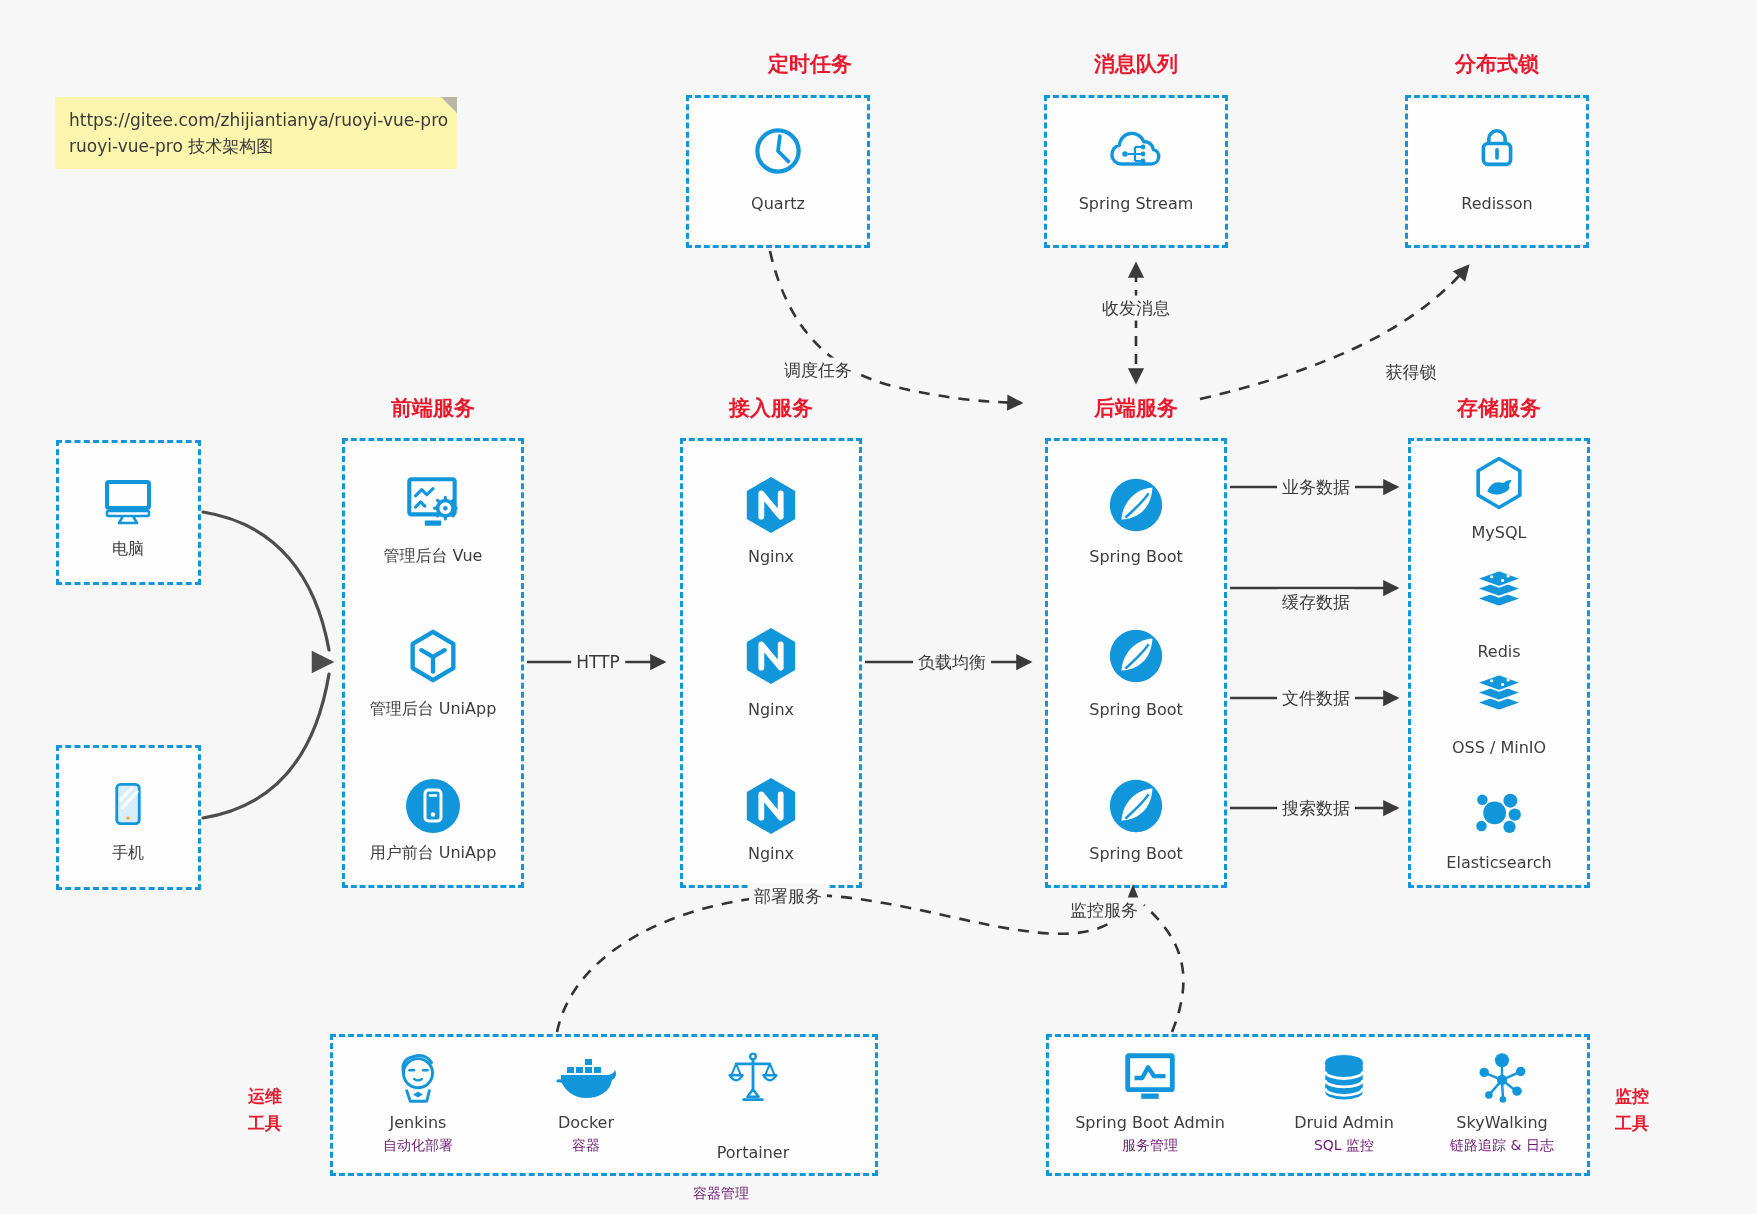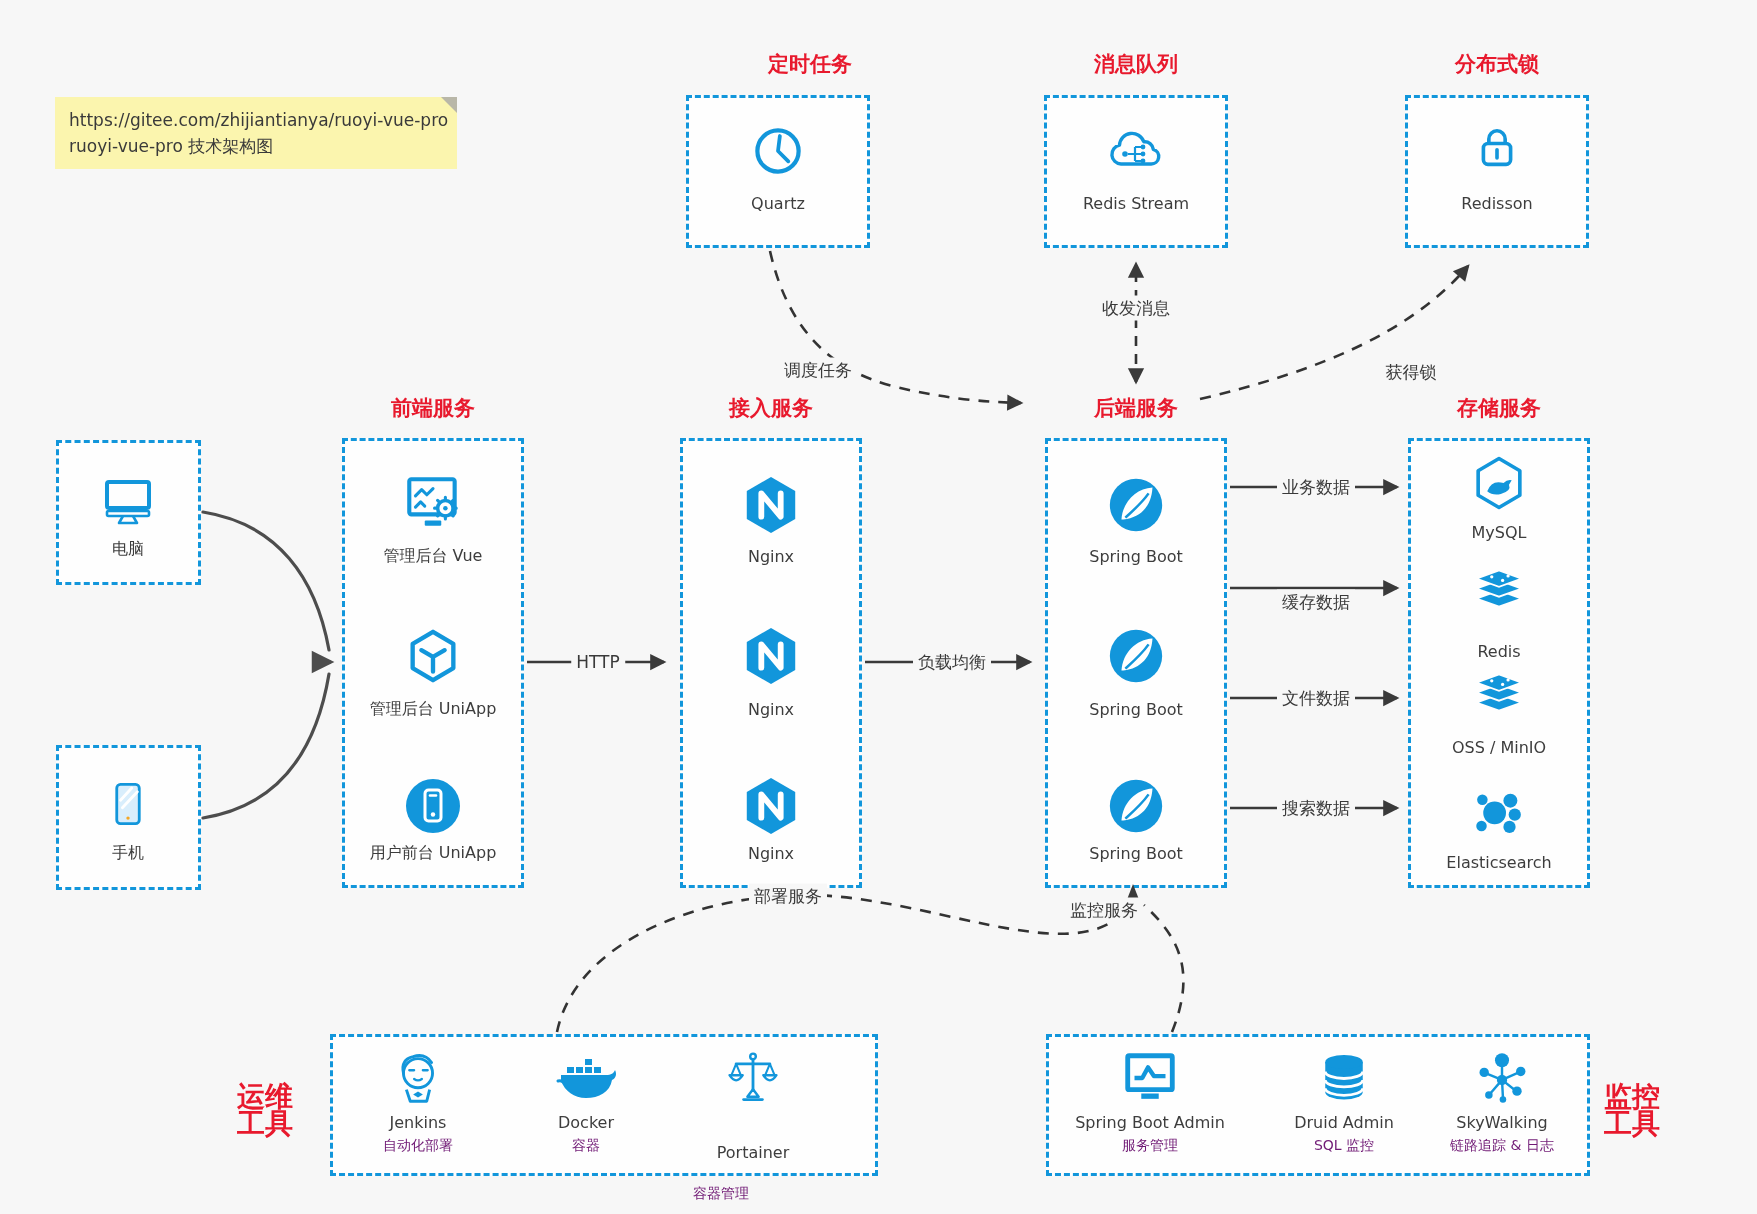--- a/index.html
+++ b/index.html
@@ -1,19 +1,19 @@
 <!DOCTYPE html>
 <html><head>
 <meta charset="utf-8">
 <style>
   html,body{margin:0;padding:0;background:#f7f7f7;font-family:"DejaVu Sans","Liberation Sans",sans-serif;}
   #canvas{position:relative;width:1757px;height:1214px;background:#f7f7f7;overflow:hidden;}
   .box{position:absolute;border:3px dashed #1296db;background:#fefefe;box-sizing:border-box;z-index:1;}
   .rtitle{position:absolute;transform:translate(-50%,-50%);color:#e8192d;font-weight:bold;font-size:21px;white-space:nowrap;z-index:3;}
-  .rtitle.small{font-size:28px;line-height:27px;text-align:center;}
+  .rtitle.small{font-size:17px;line-height:27px;text-align:center;}
   .ilabel{position:absolute;transform:translate(-50%,-50%);font-size:16px;color:#3d3d3d;white-space:nowrap;z-index:3;}
   .sublabel{position:absolute;transform:translate(-50%,-50%);font-size:14px;color:#701a75;white-space:nowrap;z-index:3;}
   .elabel{position:absolute;transform:translate(-50%,-50%);font-size:17px;color:#3a3a3a;background:#f7f7f7;padding:1px 5px;white-space:nowrap;z-index:4;}
   .icon{position:absolute;transform:translate(-50%,-50%);z-index:2;}
   #edges{position:absolute;left:0;top:0;z-index:2;pointer-events:none;}
   .note{position:absolute;left:55px;top:97px;width:402px;height:72px;background:#fbf5ae;z-index:3;
         box-sizing:border-box;padding:10px 0 0 14px;font-size:17px;color:#3a3a3a;line-height:1.55;}
   .note .fold{position:absolute;top:0;right:0;width:0;height:0;
         border-top:16px solid #b9b7a8;border-left:16px solid transparent;}
 </style>
@@ -260,21 +260,21 @@
     <path d="M1136 318 L1136 382" fill="none" stroke="#333333" stroke-width="2.6" stroke-dasharray="10 8" marker-end="url(#arr)"></path>
 
     <path d="M1200 399 C 1315 372 1410 334 1468 266" fill="none" stroke="#333333" stroke-width="2.6" stroke-dasharray="11 9" marker-end="url(#arr)"></path>
 
     <path d="M557 1032 C 575 945 690 897 800 895 C 925 893 1072 972 1126 910" fill="none" stroke="#333333" stroke-width="2.6" stroke-dasharray="11 9"></path>
     <path d="M1172 1032 C 1196 972 1180 938 1144 905" fill="none" stroke="#333333" stroke-width="2.6" stroke-dasharray="11 9"></path>
     <polygon points="1133,884 1123,910 1143,910" fill="#3a3a3a"></polygon>
   </svg>
 
   <div class="ilabel" style="left:778px;top:203px;">Quartz</div>
-  <div class="ilabel" style="left:1136px;top:203px;">Redis Stream</div>
+  <div class="ilabel" style="left:1136px;top:203px;">Spring Stream</div>
   <div class="ilabel" style="left:1497px;top:203px;">Redisson</div>
   <div class="ilabel" style="left:128px;top:549px;">电脑</div>
   <div class="ilabel" style="left:128px;top:853px;">手机</div>
 
   <div class="ilabel" style="left:433px;top:556px;">管理后台 Vue</div>
   <div class="ilabel" style="left:433px;top:709px;">管理后台 UniApp</div>
   <div class="ilabel" style="left:433px;top:853px;">用户前台 UniApp</div>
 
   <div class="ilabel" style="left:771px;top:556px;">Nginx</div>
   <div class="ilabel" style="left:771px;top:709px;">Nginx</div>

